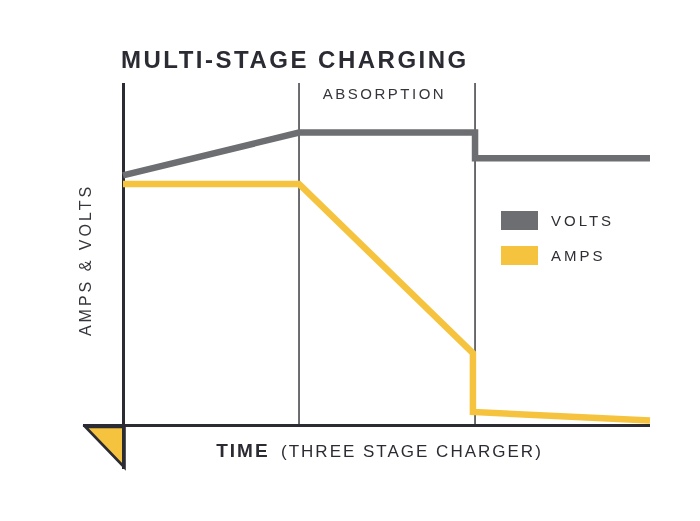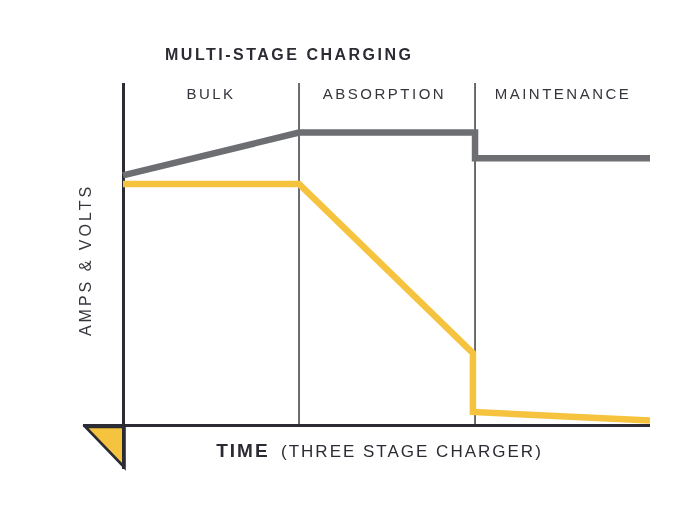--- a/index.html
+++ b/index.html
@@ -5,22 +5,22 @@
   html,body{margin:0;padding:0;background:#ffffff;}
   .canvas{
     position:relative;
     width:700px;height:521px;
     background:#ffffff;
     font-family:"Liberation Sans", sans-serif;
     overflow:hidden;
   }
   .title{
     position:absolute;left:121px;top:46px;
-    font-size:16px;font-weight:bold;letter-spacing:2.5px;
-    color:#2b2b33;white-space:nowrap;margin-left:44px;
+    font-size:24px;font-weight:bold;letter-spacing:2.5px;
+    color:#2b2b33;white-space:nowrap;
   }
   .stage-label{
     position:absolute;top:85px;height:18px;
     font-size:15px;letter-spacing:2.5px;color:#35353c;
     text-align:center;white-space:nowrap;
   }
   .stage-bulk{left:123px;width:176px;}
   .stage-absorption{left:299px;width:171px;}
   .stage-maintenance{left:475px;width:176px;}
   .ylabel{
@@ -47,23 +47,21 @@
   .xlabel .primary{font-size:19px;font-weight:bold;letter-spacing:2px;}
   .xlabel .secondary{font-size:17px;font-weight:normal;letter-spacing:2px;margin-left:7px;}
 </style>
 </head>
 <body>
 
 <div class="canvas">
 
   <div class="title">MULTI-STAGE CHARGING</div>
 
-  <div class="stage-label stage-bulk">BULK</div>
   <div class="stage-label stage-absorption">ABSORPTION</div>
-  <div class="stage-label stage-maintenance">MAINTENANCE</div>
 
   <div class="ylabel">AMPS &amp; VOLTS</div>
 
   <svg class="chart-svg" width="700" height="521" viewBox="0 0 700 521">
 
     <polygon points="85.5,427 124.5,427 124.5,467.5" fill="#f6c33e" stroke="#2b2b33" stroke-width="2.6"></polygon>
 
     <g>
         <line x1="299.018" x2="299.018" y1="83" y2="425" stroke="#3b3b42" stroke-width="1.5"></line>
         <line x1="475.03599999999994" x2="475.03599999999994" y1="83" y2="425" stroke="#3b3b42" stroke-width="1.5"></line>
@@ -71,19 +69,33 @@
 
     <line x1="123.5" y1="83" x2="123.5" y2="469" stroke="#2b2b33" stroke-width="3"></line>
     <line x1="83" y1="425.5" x2="650" y2="425.5" stroke="#2b2b33" stroke-width="3"></line>
 
     <g>
         <polyline points="123,175.34 299.018,132.59000000000003 475.03599999999994,132.59000000000003 475.03599999999994,158.24 650,158.24" fill="none" stroke="#6d6e71" stroke-width="6.5" stroke-linejoin="miter"></polyline>
         <polyline points="123,183.89000000000001 299.018,183.89000000000001 472.928,353.18 472.928,412.004 650,420.554" fill="none" stroke="#f6c33e" stroke-width="6.5" stroke-linejoin="miter"></polyline>
       </g>
   </svg>
 
+  <div class="legend">
+    <div class="legend-row">
+      <svg class="legend-swatch" width="37" height="19">
+        <rect x="0" y="0" width="37" height="19" fill="#6d6e71"></rect>
+      </svg>
+      <span class="legend-label">VOLTS</span>
+    </div>
+    <div class="legend-row">
+      <svg class="legend-swatch" width="37" height="19">
+        <rect x="0" y="0" width="37" height="19" fill="#f6c33e"></rect>
+      </svg>
+      <span class="legend-label">AMPS</span>
+    </div>
+  </div>
 
   <div class="xlabel">
     <span class="primary">TIME</span>
     <span class="secondary">(THREE STAGE CHARGER)</span>
   </div>
 
 </div>
 
 </body></html>

